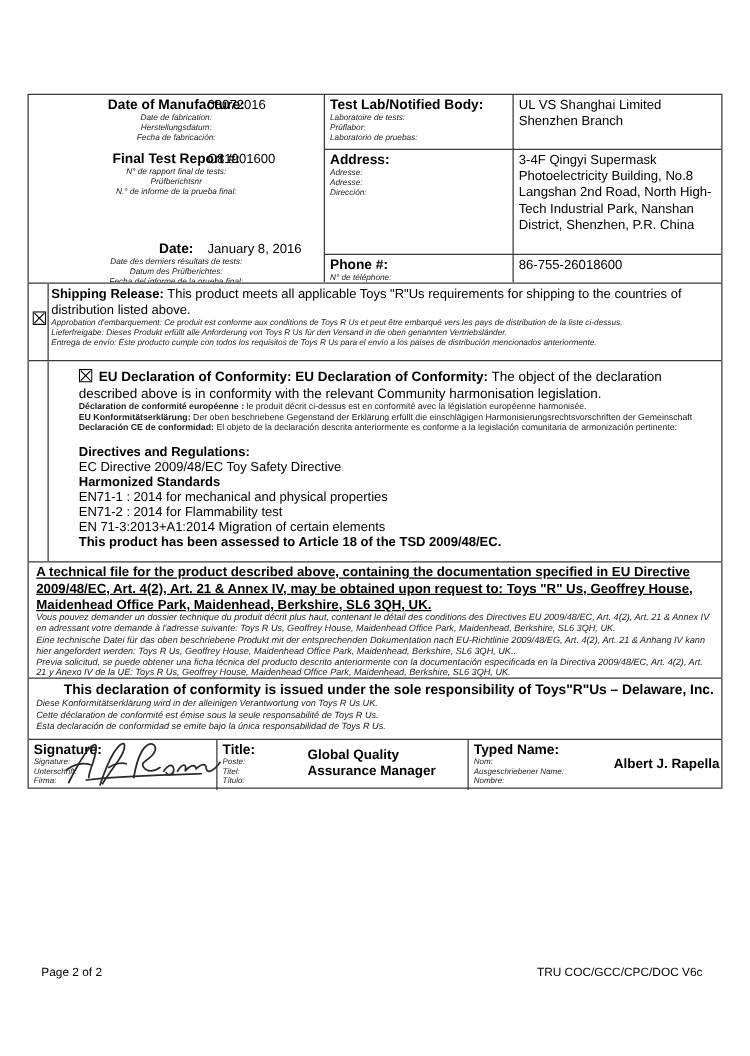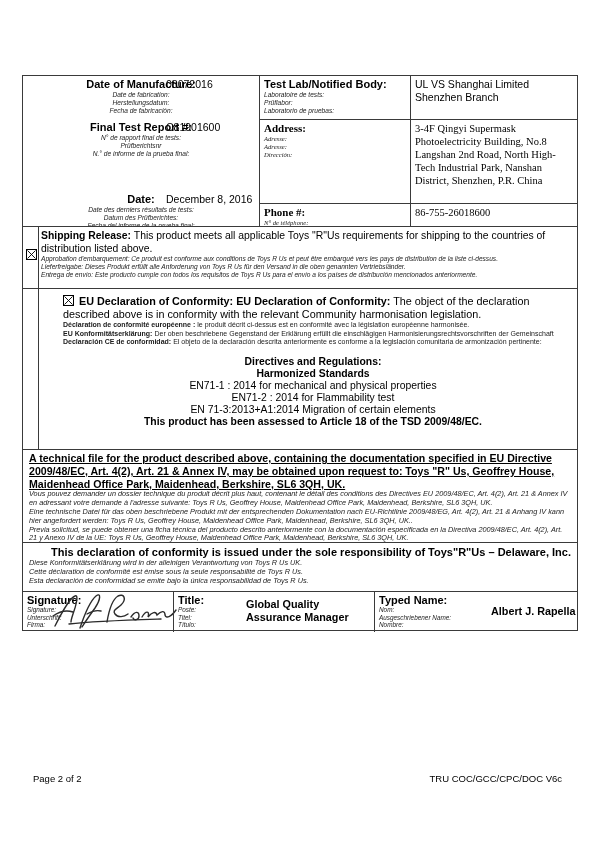--- a/index.html
+++ b/index.html
@@ -13,21 +13,21 @@
     border:1px solid #3a3a3a; display:flex; flex-direction:column;
   }
   .sect { position:relative; flex:none; overflow:hidden; }
   .sect + .sect { border-top:1px solid #3a3a3a; }
 
   
   .grid-top { height:150px; }
   .half-left  { position:absolute; left:0; top:0; width:236px; height:100%; }
   .half-right { position:absolute; left:236px; top:0; right:0; height:100%; border-left:1px solid #3a3a3a; }
   .hr-row { position:relative; }
-  .hr-row + .hr-row { border-top:1px solid #3a3a3a;font-family:Liberation Serif, serif; }
+  .hr-row + .hr-row { border-top:1px solid #3a3a3a; }
   .hr-row.r1 { height:43px; } .hr-row.r2 { height:72px; } .hr-row.r3 { height:48px;margin-top:12px; }
   .vdiv-right { position:absolute; left:150px; top:0; bottom:0; width:1px; background:#3a3a3a; }
   .cell-pad { padding:2px 4px 0 4px; }
   .fld-label { font-size:11px; font-weight:bold; line-height:13px; }
   .fld-sub { font-size:6.6px; font-style:italic; line-height:8px; color:#222; }
   .val { font-size:10.5px; line-height:13px; }
   .lh-row { position:absolute; left:0; width:100%;text-align:center; }
   .lh-r1 { top:0; } .lh-r2 { top:43px; } .lh-r3 { top:115px; }
   .lval { position:absolute; left:143px; top:2px; }
   .rval { position:absolute; left:155px; right:3px; top:2px; }
@@ -40,21 +40,21 @@
   .lead-bold { font-weight:bold; }
   .body-txt { font-size:10.4px; line-height:12.5px; }
   .tiny-ital { font-size:6.6px; font-style:italic; line-height:8px; color:#222; }
 
   .sect-eu { height:161px; }
   .eu-body { margin-left:40px; padding:6px 8px 0 0; width:508px; }
   .eu-head { font-size:10.8px; line-height:13px; }
   .eu-chk { display:inline-block; vertical-align:-1px; margin-right:5px; }
   .eu-trans { font-size:7px; line-height:8.6px; color:#1a1a1a; }
   .eu-trans .lead { font-weight:bold; padding-right:2px; }
-  .directives { margin-top:9px;text-align:center; }
+  .directives { margin-top:9px; }
   .dir-line { font-size:10.4px; line-height:12px; }
   .dir-bold { font-weight:bold; }
 
   
   .sect-tech { height:93px; padding:2px 6px 0 6px; }
   .tech-head { font-size:10.6px; font-weight:bold; line-height:12.8px;text-decoration:underline; }
   .med-ital { font-size:7.3px; font-style:italic; line-height:8.8px; color:#222; }
 
   .sect-resp { height:49px; padding:3px 6px 0 6px; }
   .resp-head { font-size:11px; font-weight:bold; line-height:13px;text-align:right; }
@@ -95,21 +95,21 @@
           <div class="fld-sub">N° de rapport final de tests:</div>
           <div class="fld-sub">Prüfberichtsnr</div>
           <div class="fld-sub">N.° de informe de la prueba final:</div>
           <div class="val lval">C81901600</div>
         </div>
         <div class="lh-row lh-r3 cell-pad">
           <div class="fld-label">Date:</div>
           <div class="fld-sub">Date des derniers résultats de tests:</div>
           <div class="fld-sub">Datum des Prüfberichtes:</div>
           <div class="fld-sub">Fecha del informe de la prueba final:</div>
-          <div class="val lval">December 8, 2016</div>
+          <div class="val lval">January 8, 2016</div>
         </div>
       </div>
 
       <div class="half-right">
         <div class="vdiv-right"></div>
         <div class="hr-row r1 cell-pad">
           <div class="fld-label">Test Lab/Notified Body:</div>
           <div class="fld-sub">Laboratoire de tests:</div>
           <div class="fld-sub">Prüflabor:</div>
           <div class="fld-sub">Laboratorio de pruebas:</div>
@@ -154,20 +154,21 @@
         <div class="eu-head"><svg class="eu-chk" width="11" height="11" viewBox="0 0 11 11">
             <rect x="0.5" y="0.5" width="10" height="10" fill="none" stroke="#000" stroke-width="1"></rect>
             <path d="M1.5 1.5 L9.5 9.5 M9.5 1.5 L1.5 9.5" stroke="#000" stroke-width="0.9" fill="none"></path>
           </svg><span class="lead-bold">EU Declaration of Conformity: EU Declaration of Conformity:</span>
           <span>The object of the declaration described above is in conformity with the relevant Community harmonisation legislation.</span></div>
         <div class="eu-trans"><span class="lead">Déclaration de conformité européenne :</span><span>le produit décrit ci-dessus est en conformité avec la législation européenne harmonisée.</span></div>
         <div class="eu-trans"><span class="lead">EU Konformitätserklärung:</span><span>Der oben beschriebene Gegenstand der Erklärung erfüllt die einschlägigen Harmonisierungsrechtsvorschriften der Gemeinschaft</span></div>
         <div class="eu-trans"><span class="lead">Declaración CE de conformidad:</span><span>El objeto de la declaración descrita anteriormente es conforme a la legislación comunitaria de armonización pertinente:</span></div>
         <div class="directives">
           <div class="dir-line dir-bold">Directives and Regulations:</div>
+          <div class="dir-line">EC Directive 2009/48/EC Toy Safety Directive</div>
           <div class="dir-line dir-bold">Harmonized Standards</div>
           <div class="dir-line">EN71-1 : 2014 for mechanical and physical properties</div>
           <div class="dir-line">EN71-2 : 2014 for Flammability test</div>
           <div class="dir-line">EN 71-3:2013+A1:2014 Migration of certain elements</div>
           <div class="dir-line dir-bold">This product has been assessed to Article 18 of the TSD 2009/48/EC.</div>
         </div>
       </div>
     </div>
 
     <div class="sect sect-tech">

